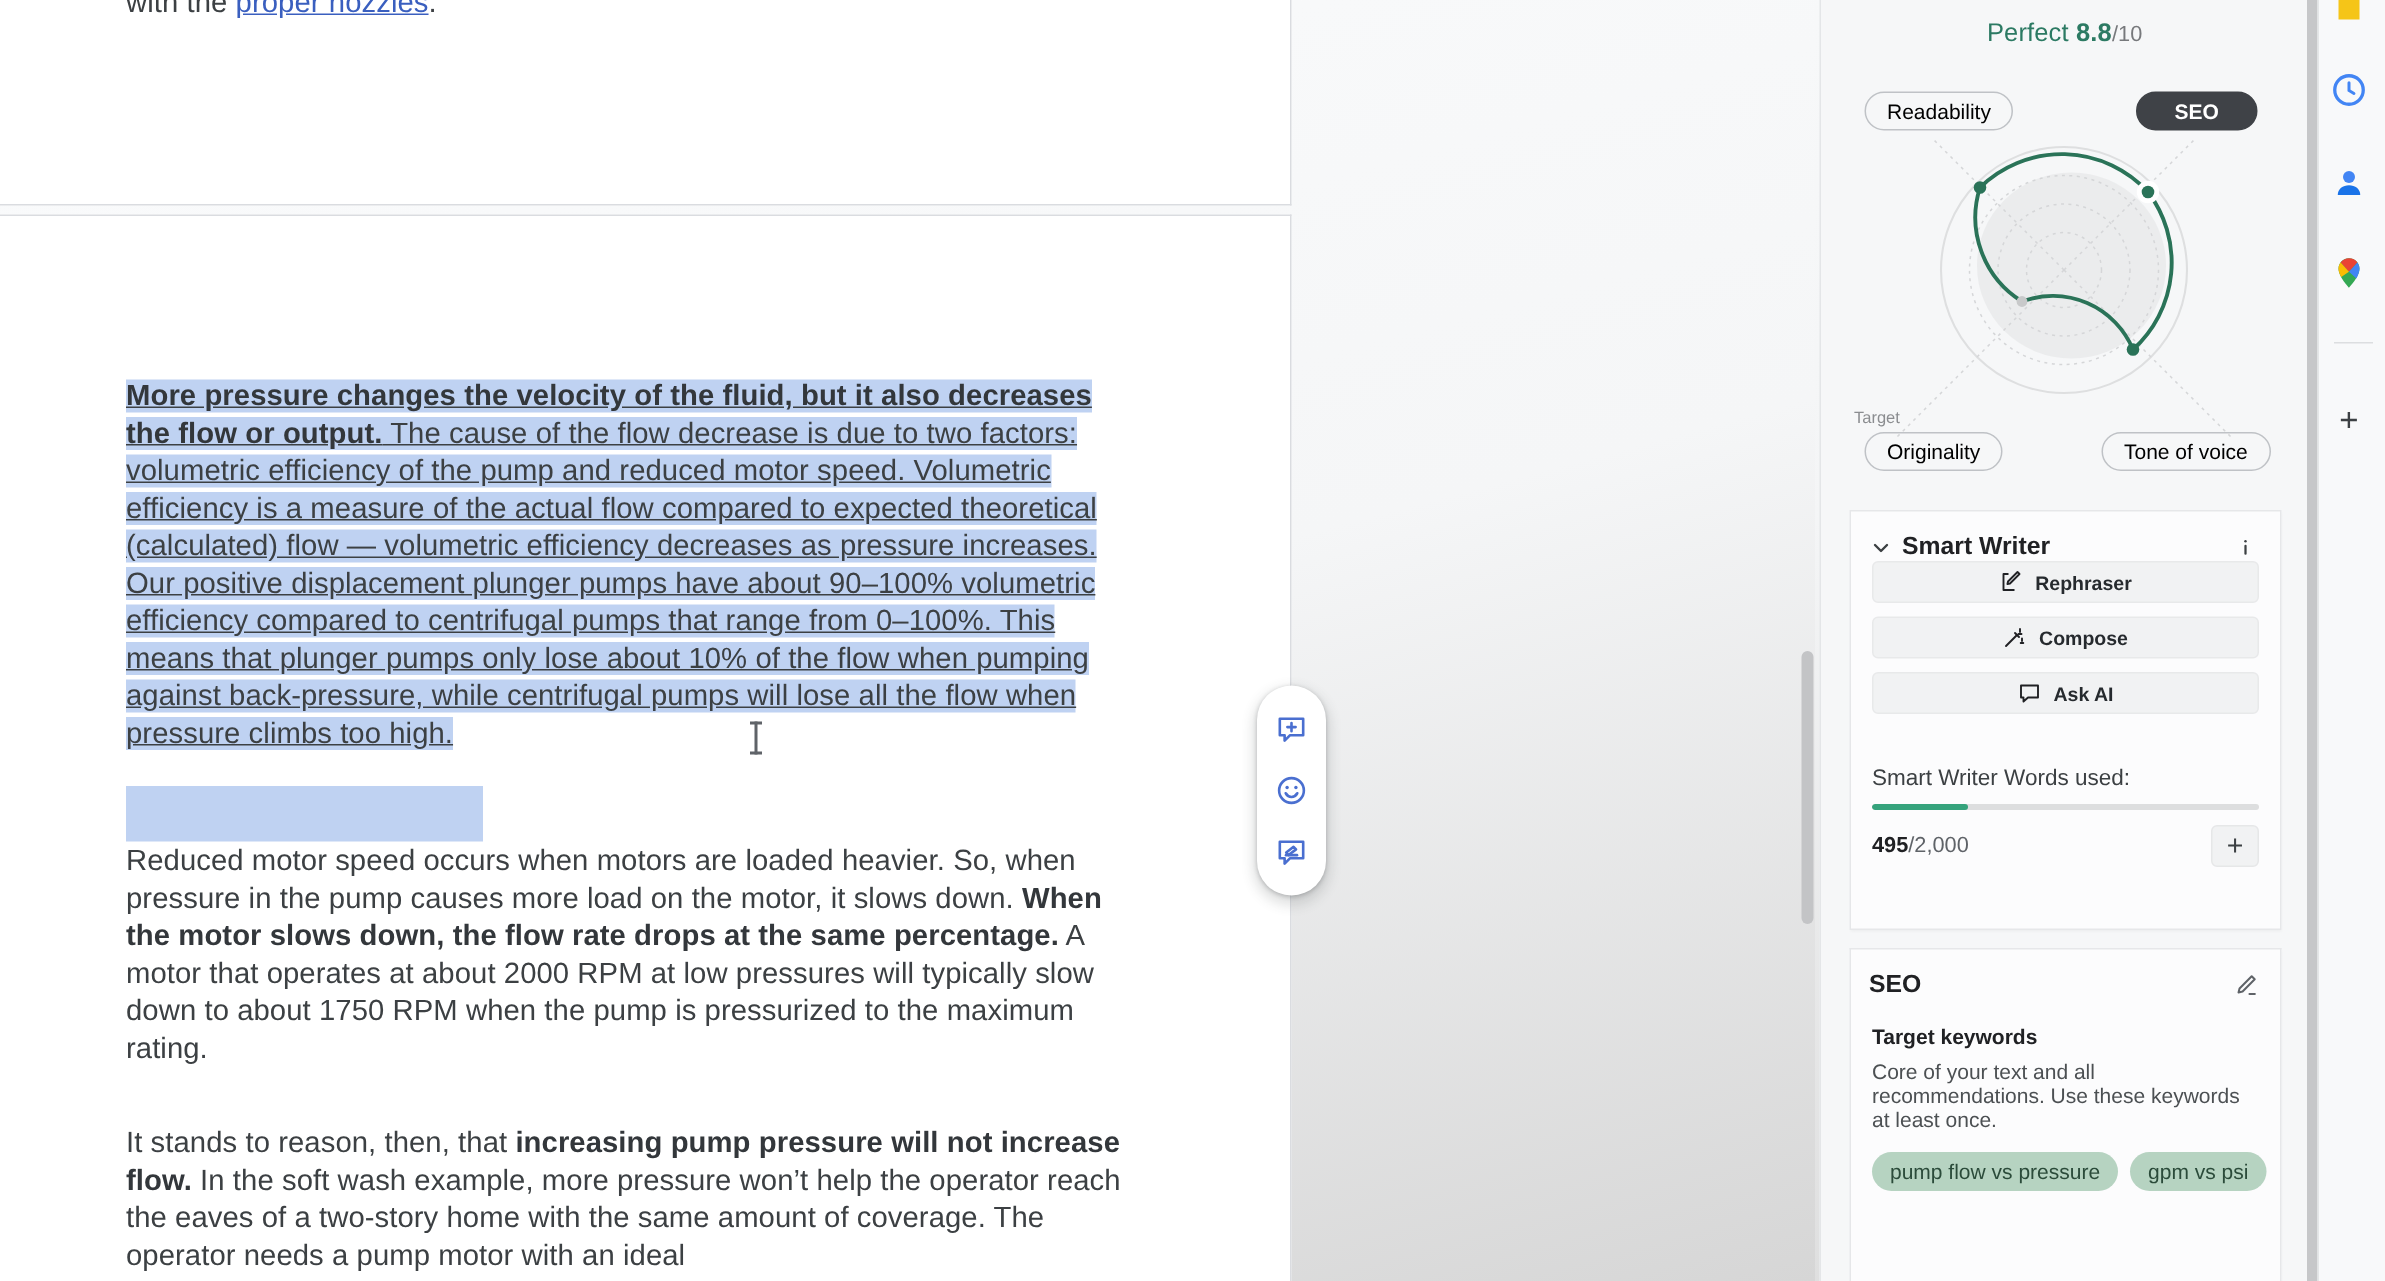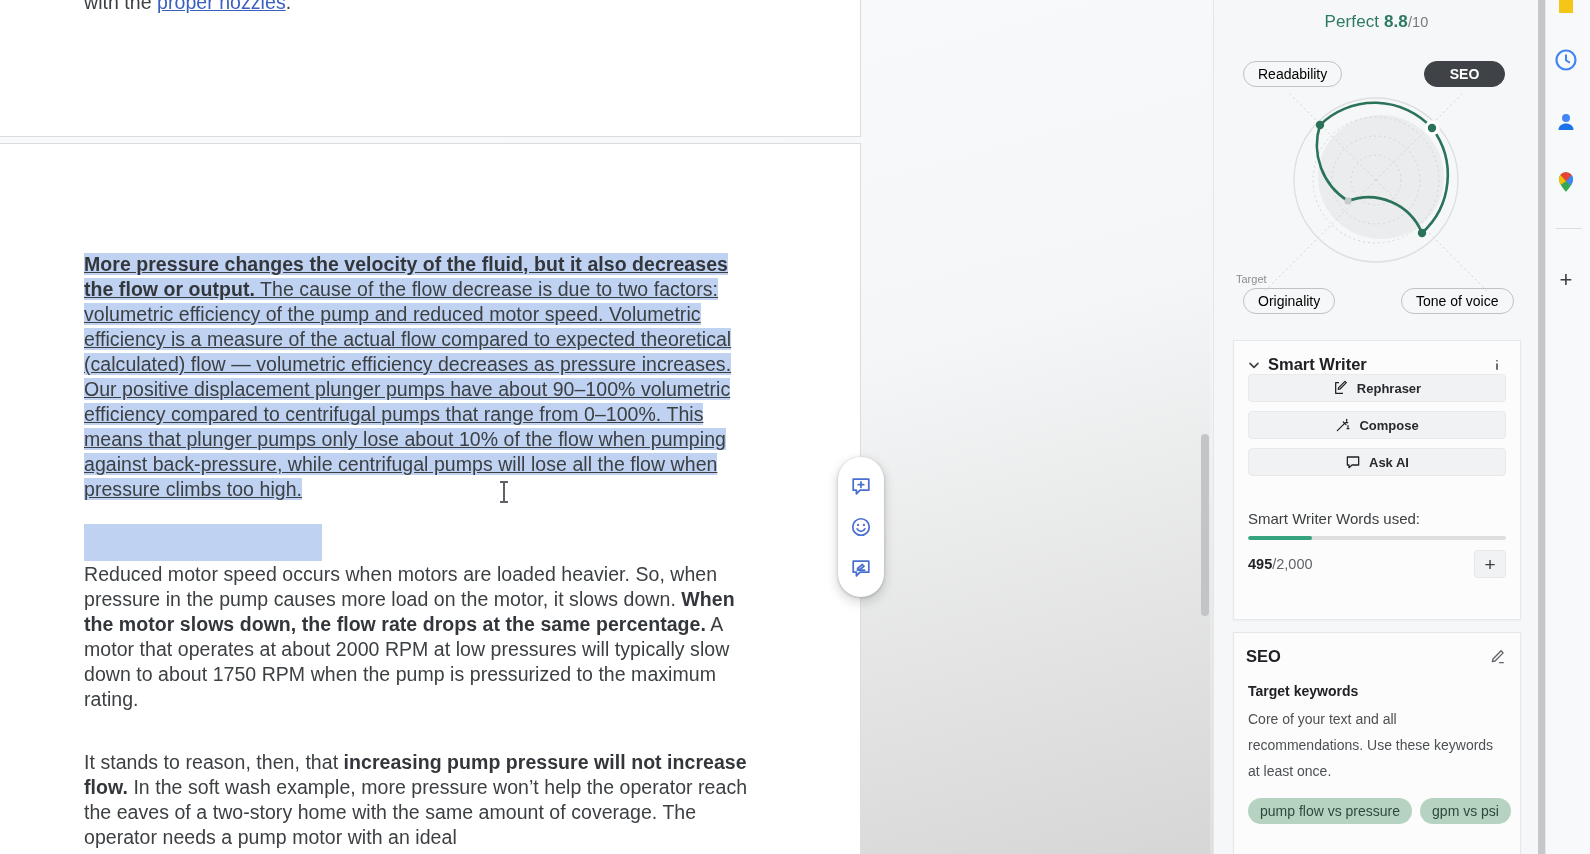--- a/index.html
+++ b/index.html
@@ -248,21 +248,21 @@
     cursor: pointer;
   }
 
   
   .seo-sub {
     margin: 17px 14px 0 14px;
     font-size: 14px; font-weight: 700; color: #202124;
   }
   .seo-desc {
     margin: 7px 14px 0 14px;
-    font-size: 14px; line-height: 26px; color: #4c5053;
+    font-size: 14px; line-height: 16px; color: #4c5053;
   }
   .kw-row {
     display: flex; gap: 8px; margin: 14px 0 0 14px;
   }
   .kw-chip {
     background: #b6d3c1;
     color: #2b4b3a;
     border-radius: 13px;
     height: 26px;
     padding: 0 12px;

